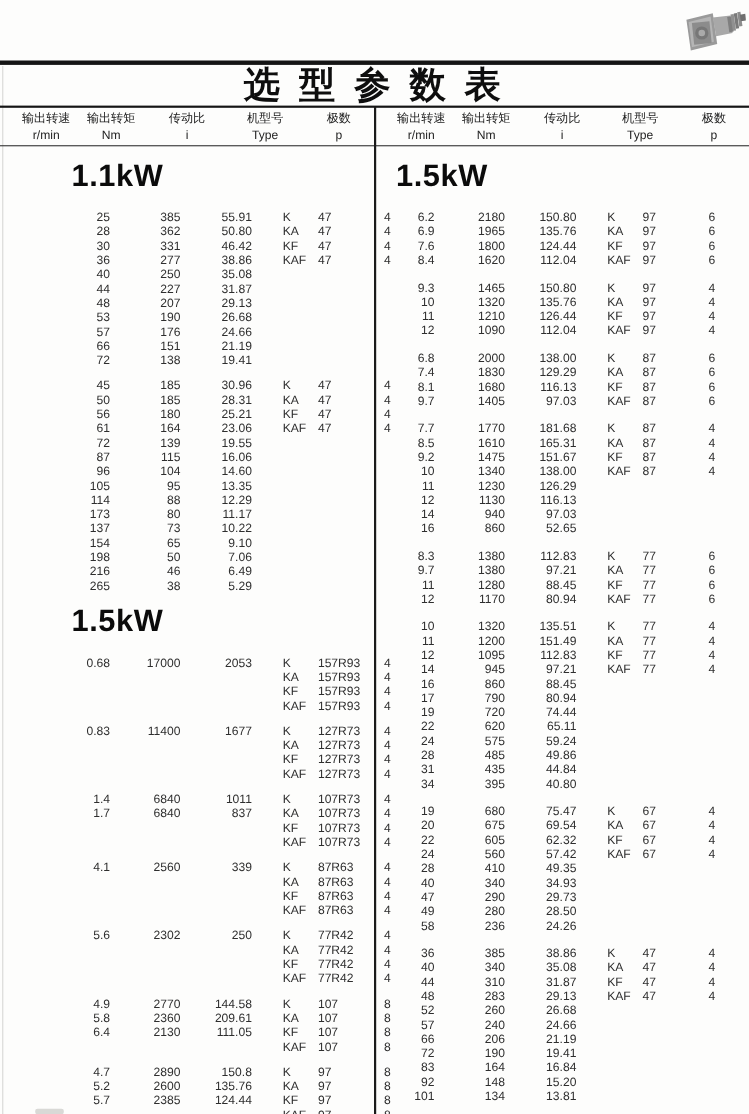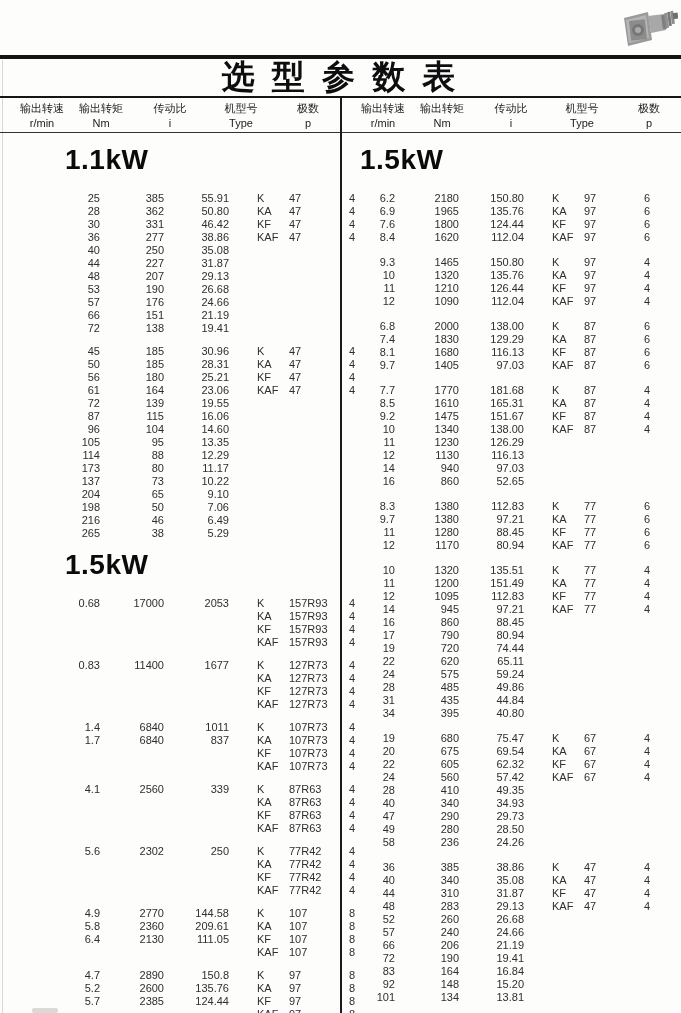--- a/index.html
+++ b/index.html
@@ -276,21 +276,21 @@
         </div>
         <div class="row">
           <span class="cell c-speed">137</span>
           <span class="cell c-torque">73</span>
           <span class="cell c-ratio">10.22</span>
           <span class="cell c-type"></span>
           <span class="cell c-model"></span>
           <span class="cell c-poles"></span>
         </div>
         <div class="row">
-          <span class="cell c-speed">204</span>
+          <span class="cell c-speed">154</span>
           <span class="cell c-torque">65</span>
           <span class="cell c-ratio">9.10</span>
           <span class="cell c-type"></span>
           <span class="cell c-model"></span>
           <span class="cell c-poles"></span>
         </div>
         <div class="row">
           <span class="cell c-speed">198</span>
           <span class="cell c-torque">50</span>
           <span class="cell c-ratio">7.06</span>

